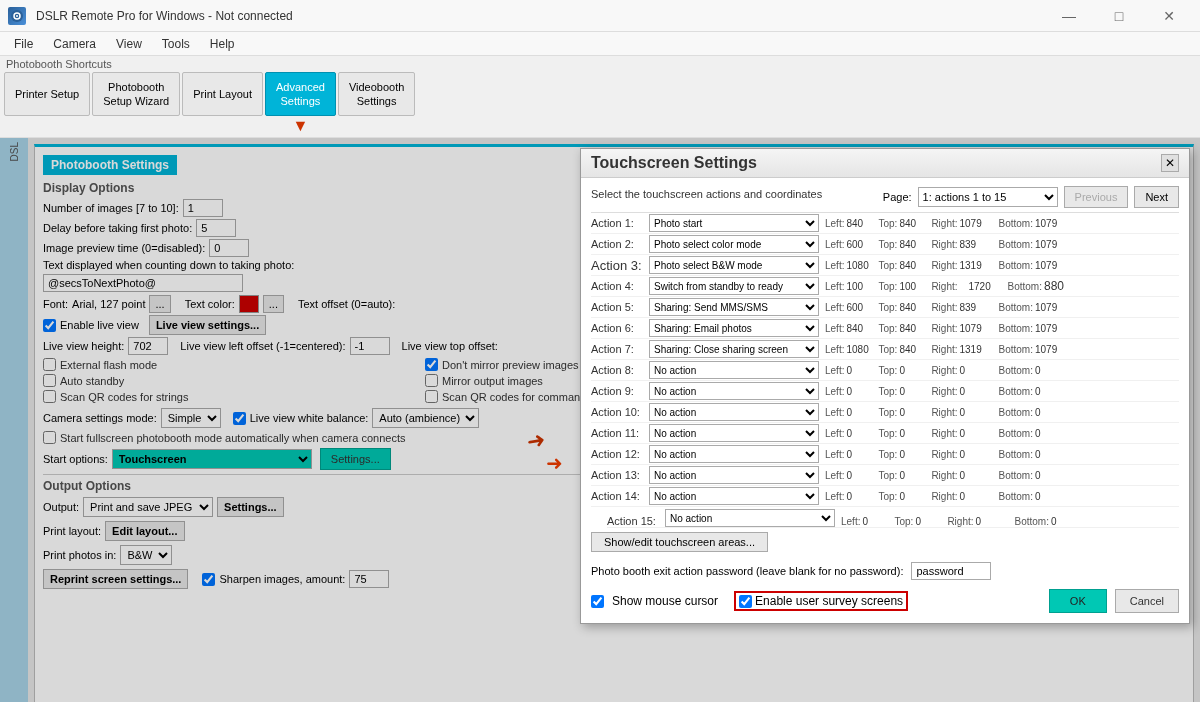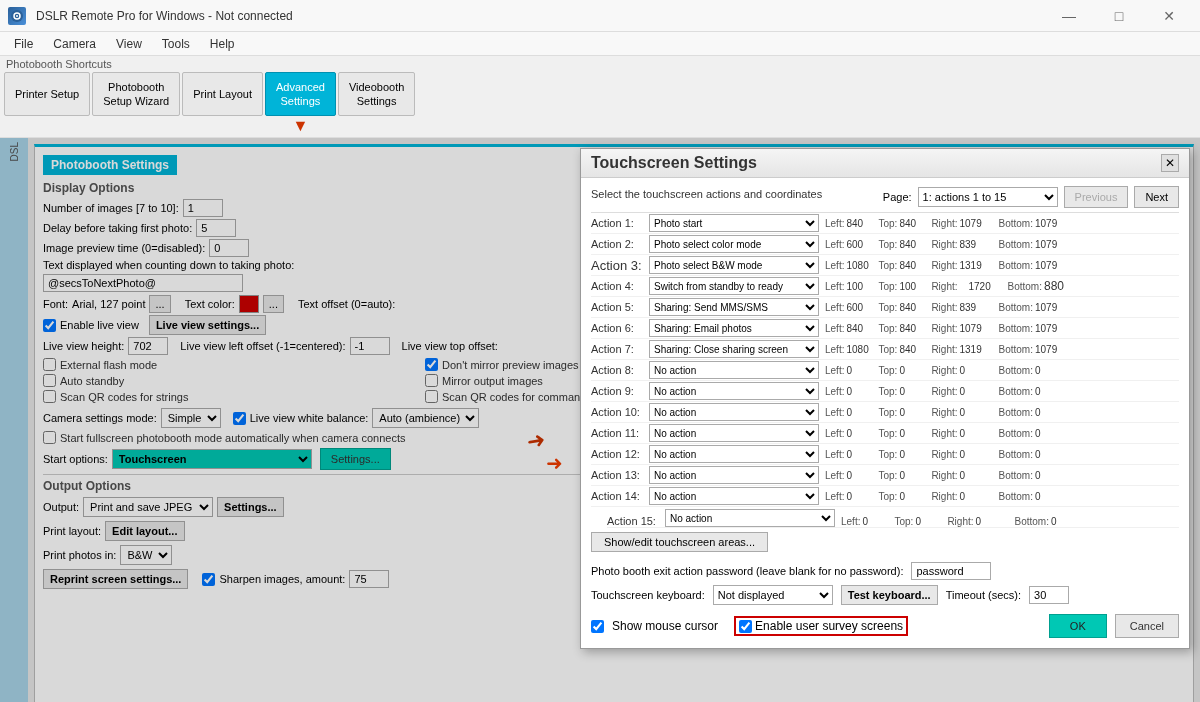--- a/index.html
+++ b/index.html
@@ -862,29 +862,20 @@
 
       <div style="margin-top:4px; margin-bottom:4px;">
         <button class="show-edit-btn">Show/edit touchscreen areas...</button>
       </div>
 
       <div class="password-row">
         <span>Photo booth exit action password (leave blank for no password):</span>
         <input class="password-input" type="text" value="password" style="">
       </div>
 
-      <div class="keyboard-row">
-        <span>Touchscreen keyboard:</span>
-        <select class="keyboard-select">
-          <option>Not displayed</option>
-        </select>
-        <button class="btn-small">Test keyboard...</button>
-        <span>Timeout (secs):</span>
-        <input class="form-input" type="text" value="30" style="">
-      </div>
 
       <div class="dialog-footer">
         <input type="checkbox" checked="" style="">
         <span>Show mouse cursor</span>
         <div class="highlight-box" style="margin-left:8px; border:2px solid #cc0000;">
           <input type="checkbox" checked="" style="">
           <span style="margin-left:3px;">Enable user survey screens</span>
         </div>
         <div style="flex:1;"></div>
         <button class="btn-ok">OK</button>

